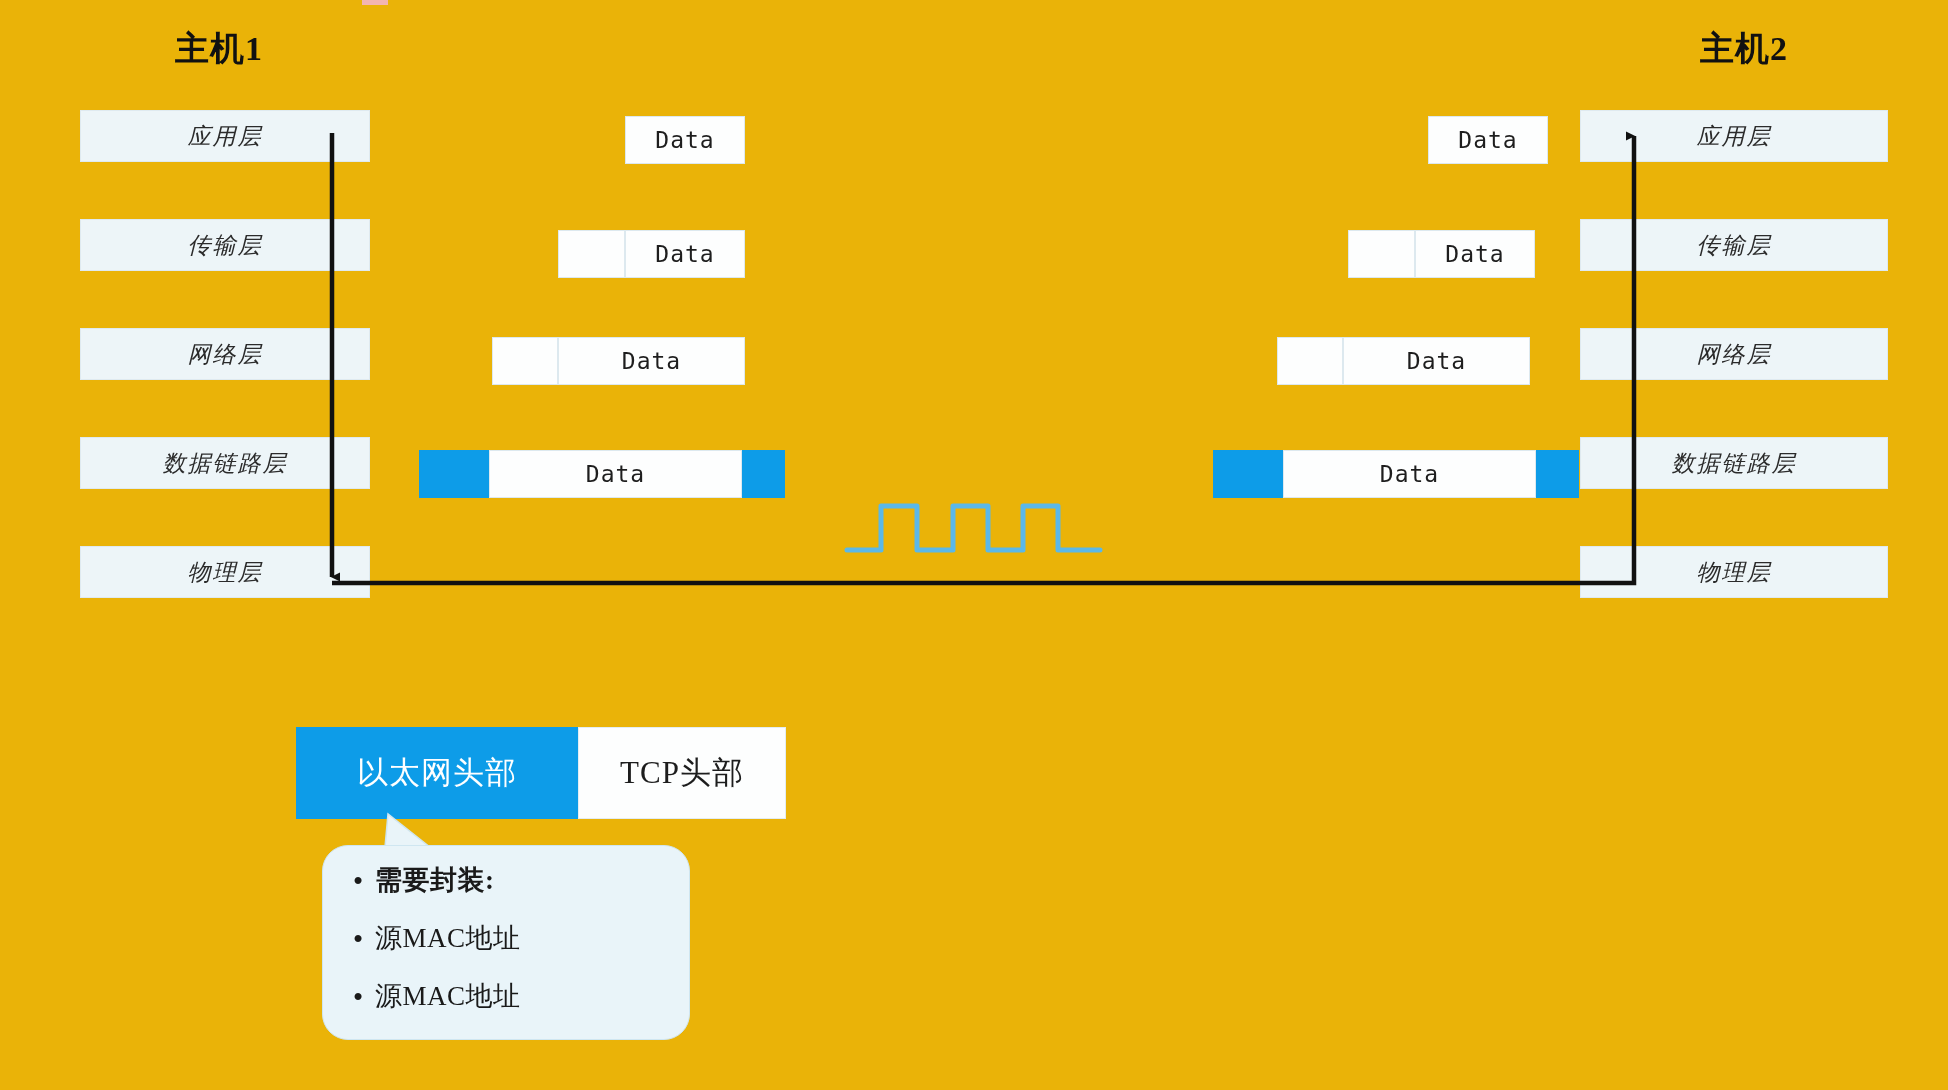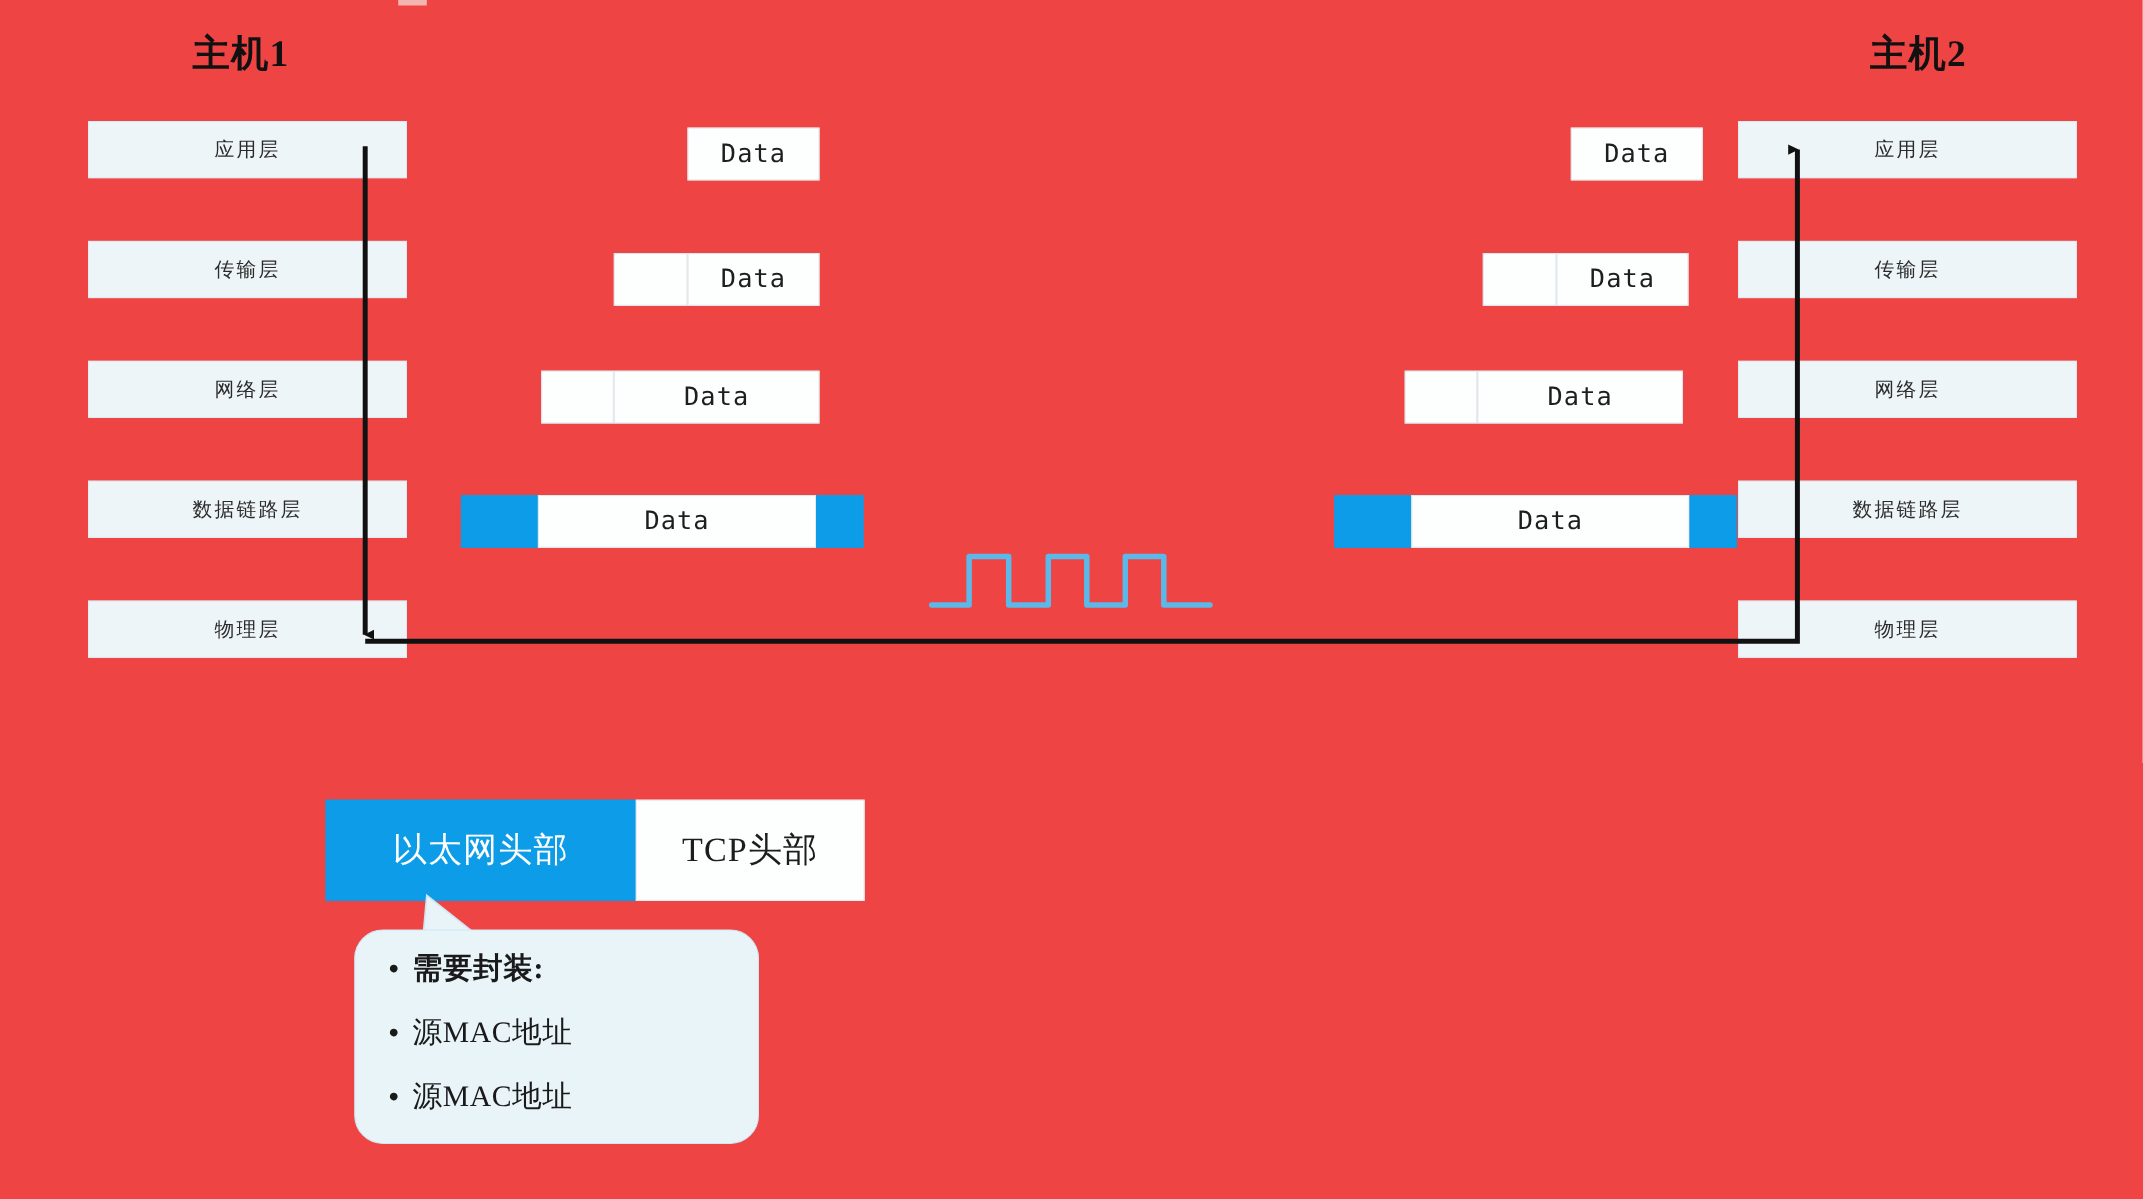--- a/index.html
+++ b/index.html
@@ -9,21 +9,21 @@
   }
   body {
     font-family: "Liberation Sans", "DejaVu Sans", sans-serif;
     color: #1a1a1a;
   }
   #canvas {
     position: relative;
     width: 1948px;
     height: 1090px;
     overflow: hidden;
-    background: #ef4444;
+    background: #eab308;
   }
 
   
   .host-title {
     position: absolute;
     font-size: 34px;
     font-weight: bold;
     color: #111111;
     letter-spacing: 1px;
     white-space: nowrap;
@@ -35,25 +35,26 @@
   
   .layer-box {
     position: absolute;
     height: 52px;
     display: flex;
     align-items: center;
     justify-content: center;
     background: #edf5f8;
     border: 1px solid #dfeaf0;
     box-sizing: border-box;
-    font-size: 18px;
+    font-size: 23px;
     color: #2b2b2b;
     letter-spacing: 2px;
     white-space: nowrap;
     font-family: "Liberation Serif", "DejaVu Serif", serif;
+    font-style: italic;
   }
   .stack-left  { left: 80px;  width: 290px; }
   .stack-right { left: 1580px; width: 308px; }
 
   
   .packet {
     position: absolute;
     height: 48px;
     display: flex;
     box-sizing: border-box;

